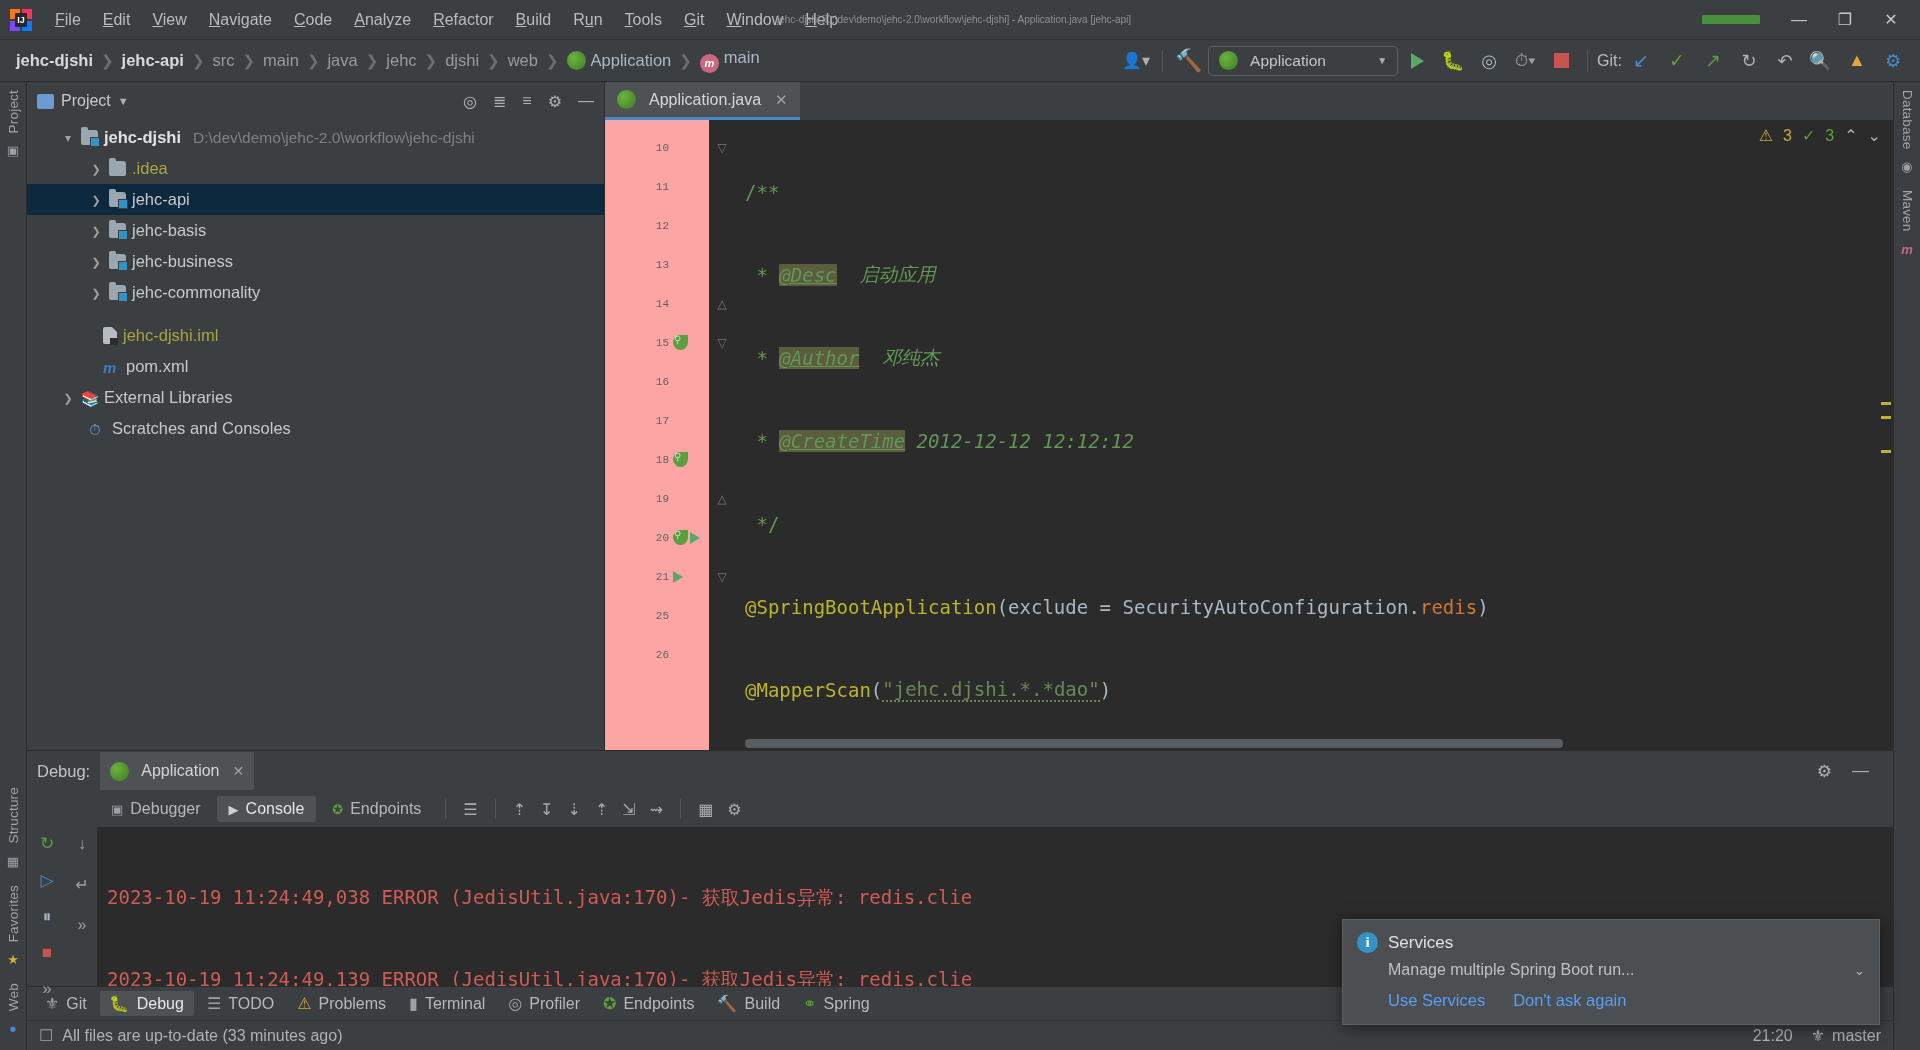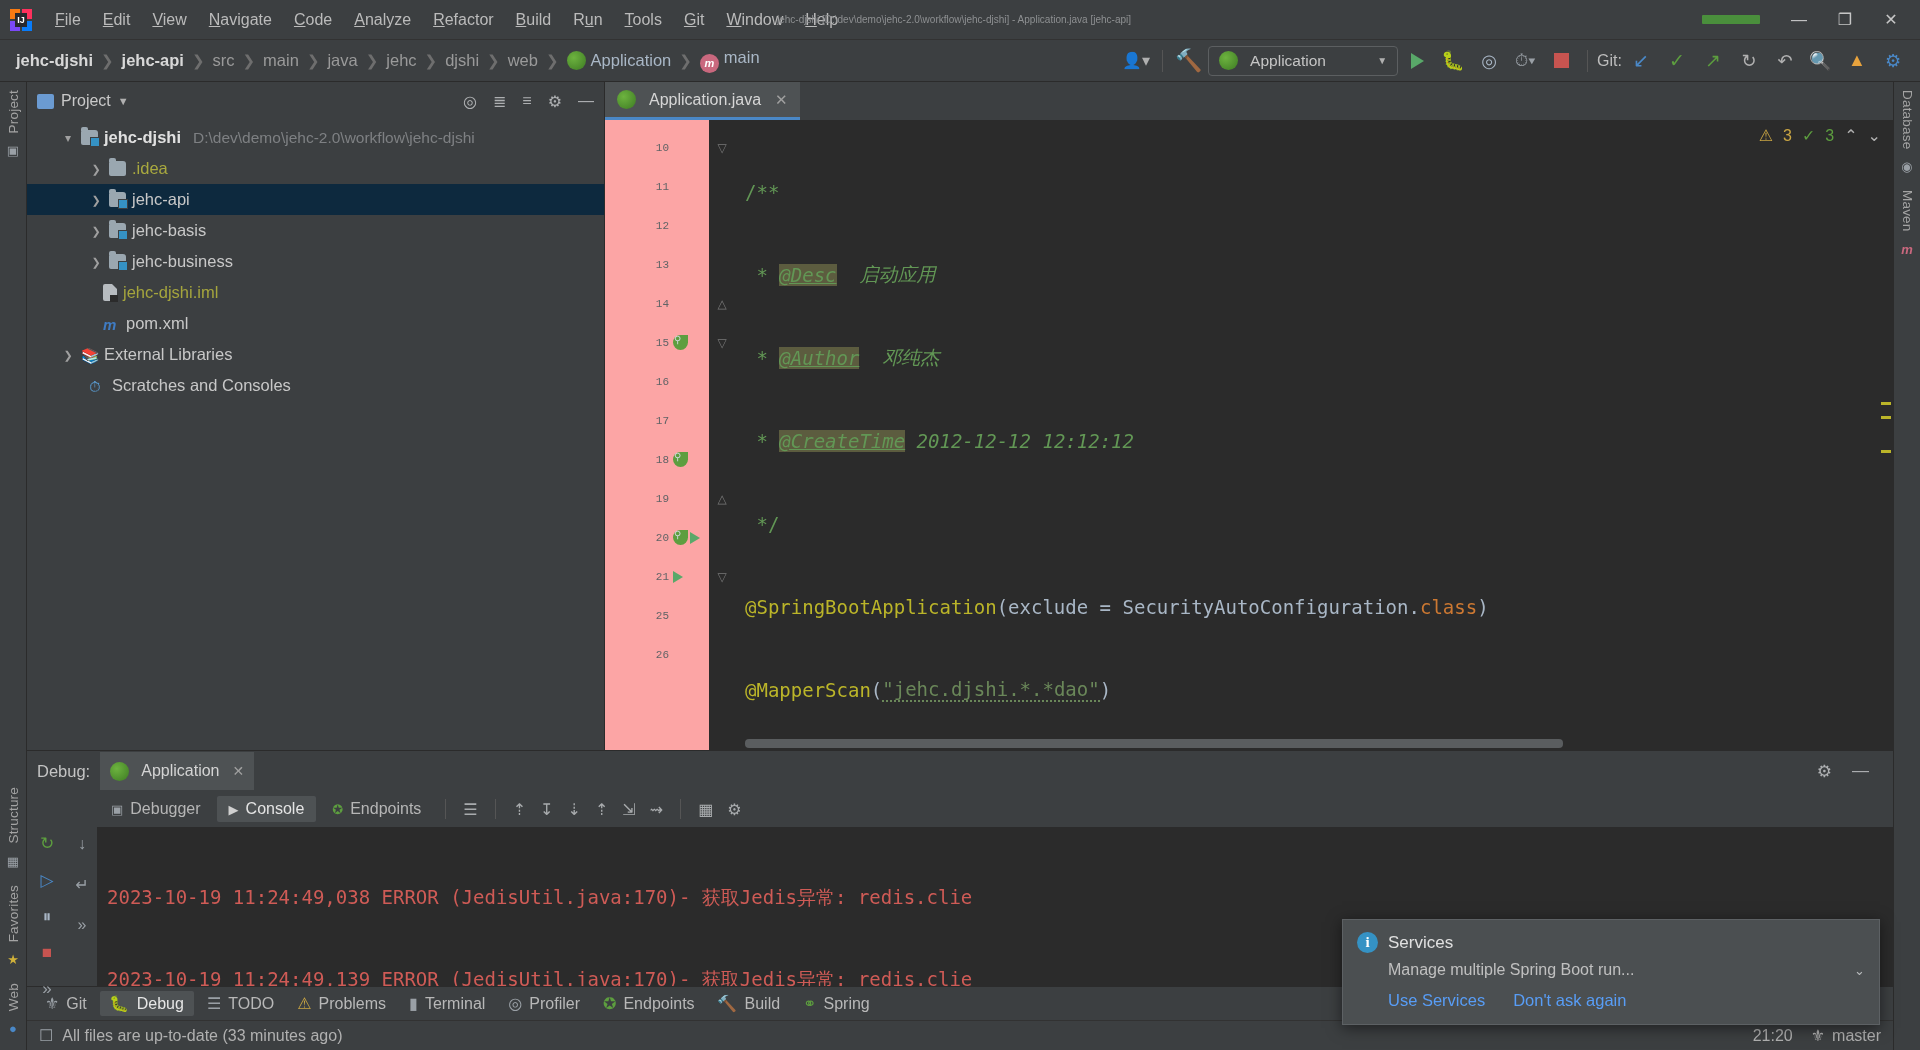--- a/index.html
+++ b/index.html
@@ -345,21 +345,26 @@
             <div class="trow" style="padding-left:62px;">
               <span class="arrow closed"></span>
               <span class="ico folder module"></span>
               <span class="tlabel">jehc-basis</span>
             </div>
             <div class="trow" style="padding-left:62px;">
               <span class="arrow closed"></span>
               <span class="ico folder module"></span>
               <span class="tlabel">jehc-business</span>
             </div>
-            <div class="trow" style="padding-left:76px;">
+            <div class="trow" style="padding-left:62px;">
+              <span class="arrow closed"></span>
+              <span class="ico folder module"></span>
+              <span class="tlabel">jehc-commonality</span>
+            </div>
+            <div class="trow" style="padding-left:76px;margin-top:12px;">
               <span class="ico file iml"></span>
               <span class="tlabel olive">jehc-djshi.iml</span>
             </div>
             <div class="trow" style="padding-left:76px;">
               <span class="ico m">m</span>
               <span class="tlabel">pom.xml</span>
             </div>
             <div class="trow" style="padding-left:34px;">
               <span class="arrow closed"></span>
               <span class="ico lib">📚</span>
@@ -463,21 +468,21 @@
               <div class="fl">▽</div>
               <div class="fl"></div>
               <div class="fl"></div>
             </div>
             <div class="code">
               <div class="cl"><span class="cmt">/**</span></div>
               <div class="cl"><span class="cmt"> * </span><span class="tag">@Desc</span><span class="cmt-i">  启动应用</span></div>
               <div class="cl"><span class="cmt"> * </span><span class="tag">@Author</span><span class="cmt-i">  邓纯杰</span></div>
               <div class="cl"><span class="cmt"> * </span><span class="tag">@CreateTime</span><span class="cmt-i"> 2012-12-12 12:12:12</span></div>
               <div class="cl"><span class="cmt"> */</span></div>
-              <div class="cl"><span class="ann">@SpringBootApplication</span><span class="plain">(exclude = </span><span class="cls">SecurityAutoConfiguration</span><span class="plain">.</span><span class="kw">class</span><span class="plain">)</span></div>
+              <div class="cl"><span class="ann">@SpringBootApplication</span><span class="plain">(exclude = </span><span class="cls">SecurityAutoConfiguration</span><span class="plain">.</span><span class="kw">redis</span><span class="plain">)</span></div>
               <div class="cl"><span class="ann">@MapperScan</span><span class="plain">(</span><span class="str wavy">"jehc.djshi.*.*dao"</span><span class="plain">)</span></div>
               
               
               
               
               
               
               
             </div>
             <div class="inspect">

